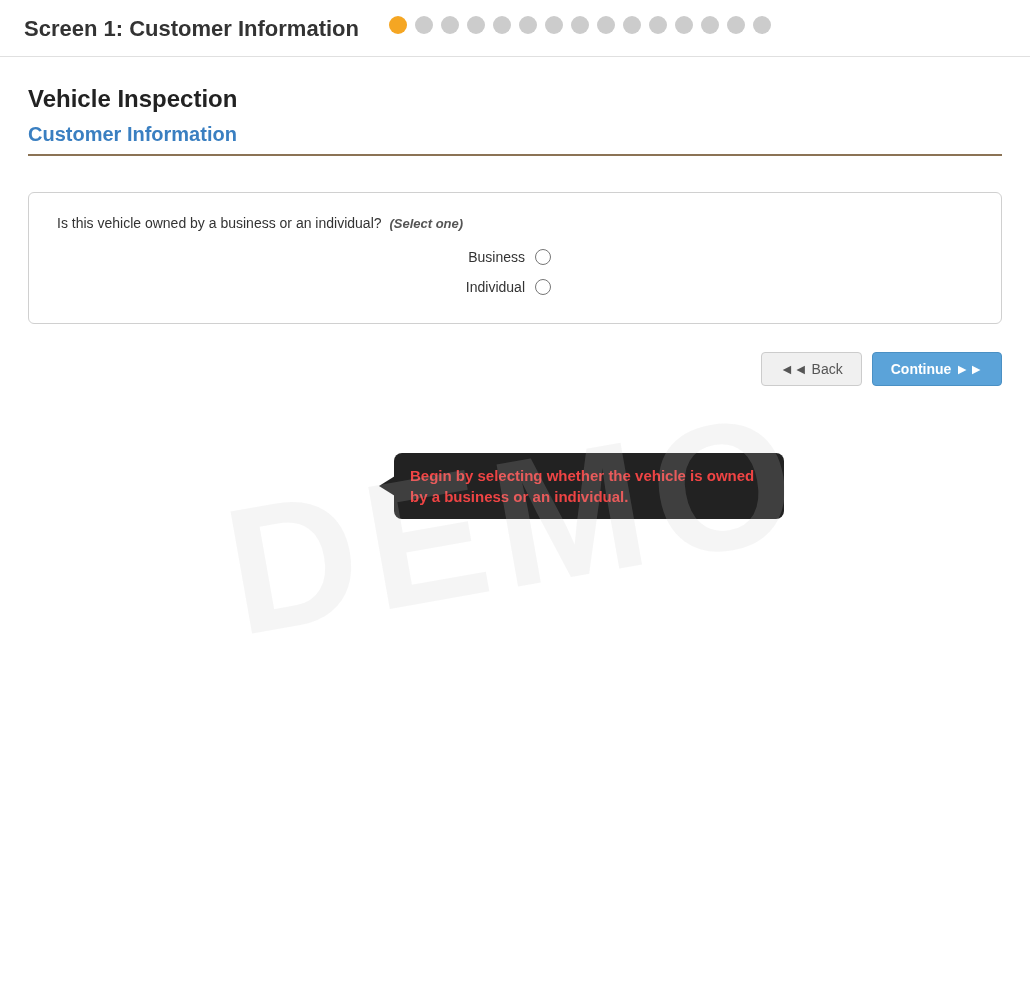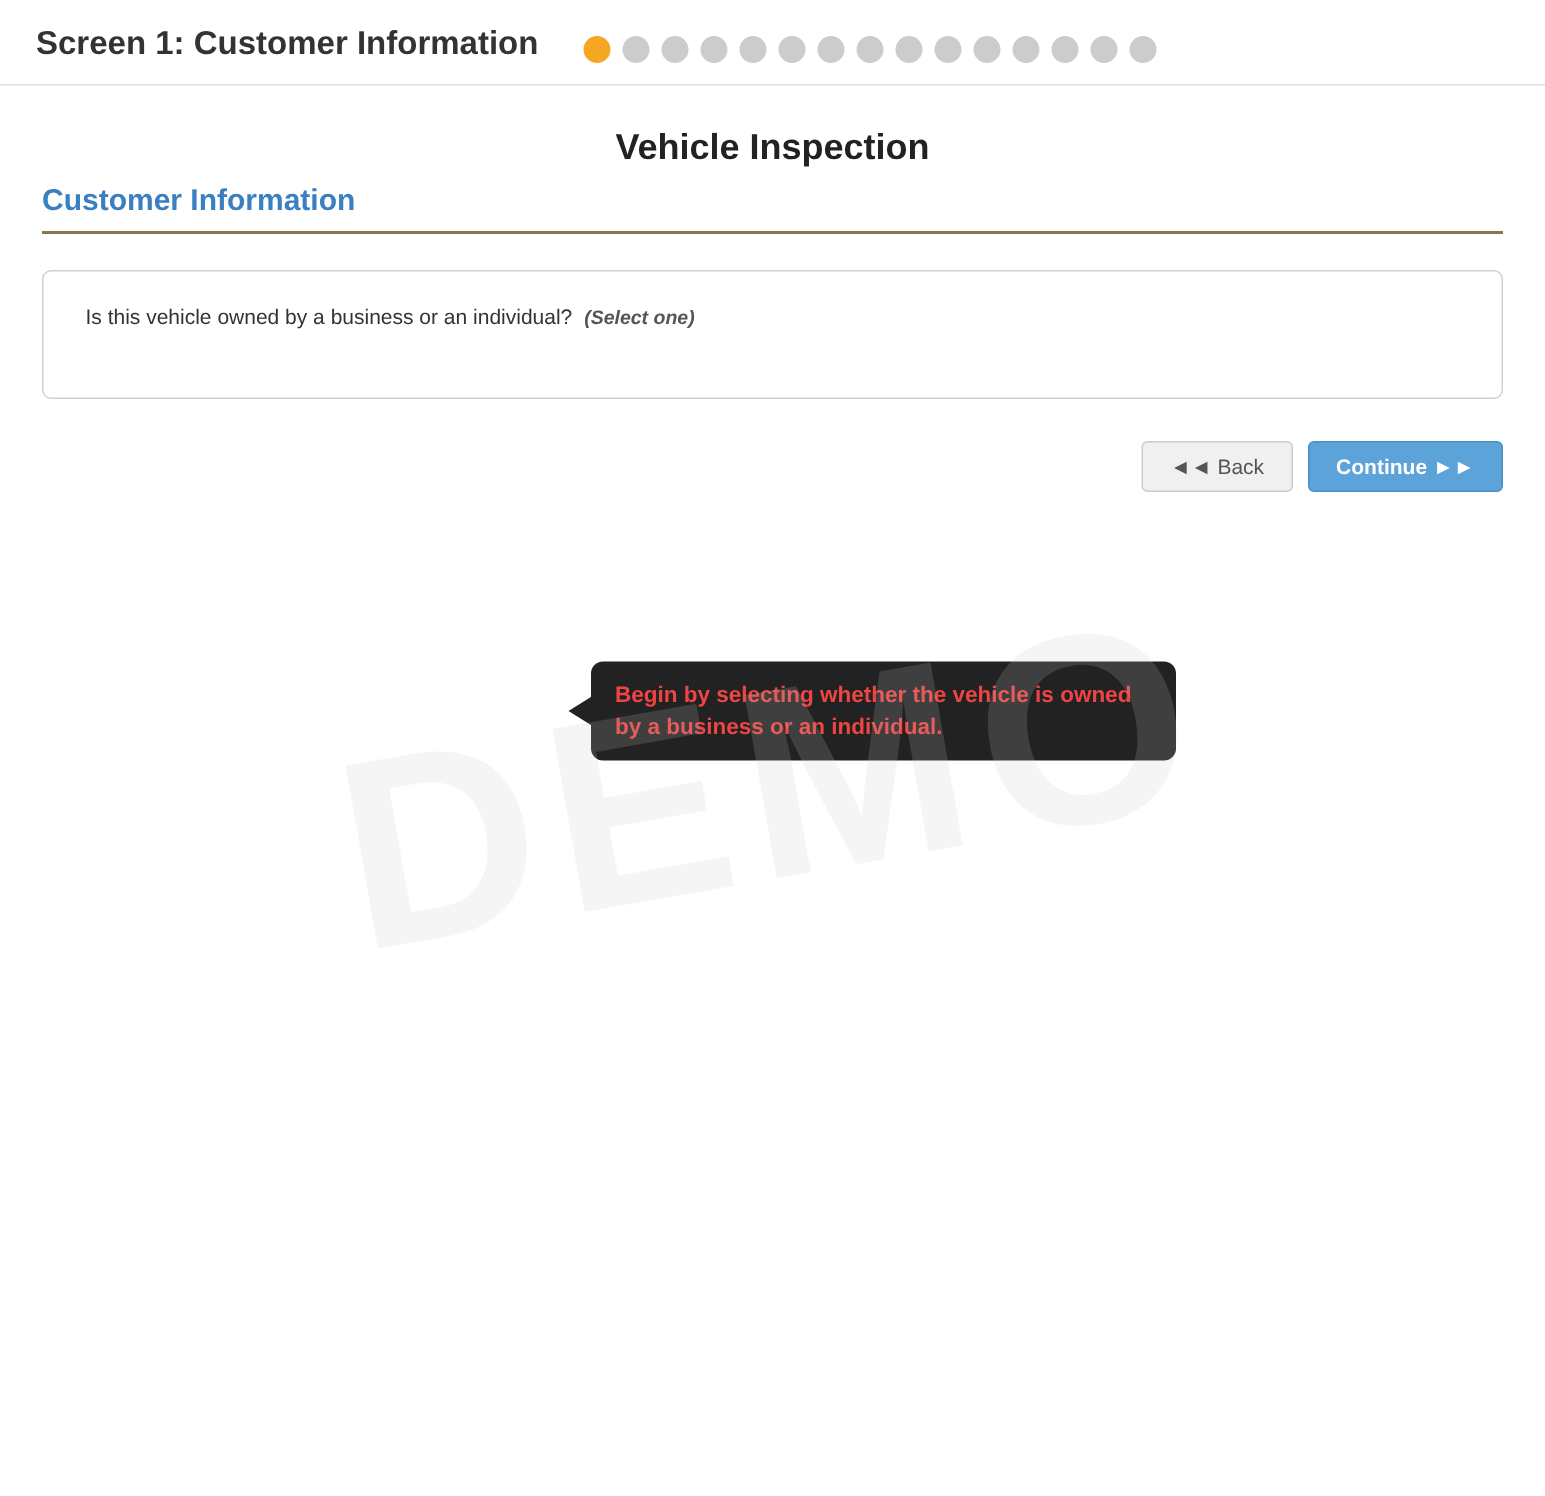--- a/index.html
+++ b/index.html
@@ -10,21 +10,21 @@
       color: #333;
       width: 1030px;
       min-height: 997px;
       position: relative;
       overflow: hidden;
     }
 
     
     .header-bar {
       display: flex;
-      align-items: flex-end;
+      align-items: flex-start;
       padding: 16px 24px 14px 24px;
       border-bottom: 1px solid #e0e0e0;
     }
 
     .screen-title {
       font-size: 22px;
       font-weight: bold;
       color: #333;
       margin-right: 30px;
       white-space: nowrap;
@@ -50,37 +50,36 @@
     
     .main-content {
       padding: 28px 28px 0 28px;
     }
 
     .page-title {
       font-size: 24px;
       font-weight: bold;
       color: #222;
       margin-bottom: 10px;
-      text-align: center;
     }
 
     .page-subtitle {
       font-size: 13px;
       color: #555;
       margin-bottom: 28px;
     }
 
     
     .section-header {
       font-size: 20px;
       font-weight: bold;
       color: #3a7fc1;
       padding-bottom: 8px;
       border-bottom: 2px solid #8b7355;
-      margin-bottom: 24px;
+      margin-bottom: 36px;
     }
 
     
     .form-card {
       border: 1px solid #d0d0d0;
       border-radius: 6px;
       padding: 22px 28px 28px 28px;
       background: #fff;
       position: relative;
       margin-bottom: 28px;
@@ -237,20 +236,30 @@
 
   <h2 class="section-header">Customer Information</h2>
 
   <div class="form-card">
 
     <div class="question-text">
       <span>Is this vehicle owned by a business or an individual?</span>
       <span class="select-one">(Select one)</span>
     </div>
 
+    <div class="radio-group">
+      <div class="radio-option">
+        <label for="radio-business">Business</label>
+        <input type="radio" id="radio-business" name="owner-type" value="business" style="">
+      </div>
+      <div class="radio-option">
+        <label for="radio-individual">Individual</label>
+        <input type="radio" id="radio-individual" name="owner-type" value="individual" style="">
+      </div>
+    </div>
 
     <div class="tooltip-wrapper">
       <div class="tooltip-arrow"></div>
       <div class="tooltip-box">Begin by selecting whether the vehicle is owned by a business or an individual.</div>
     </div>
 
   </div>
 
 </div>
 

